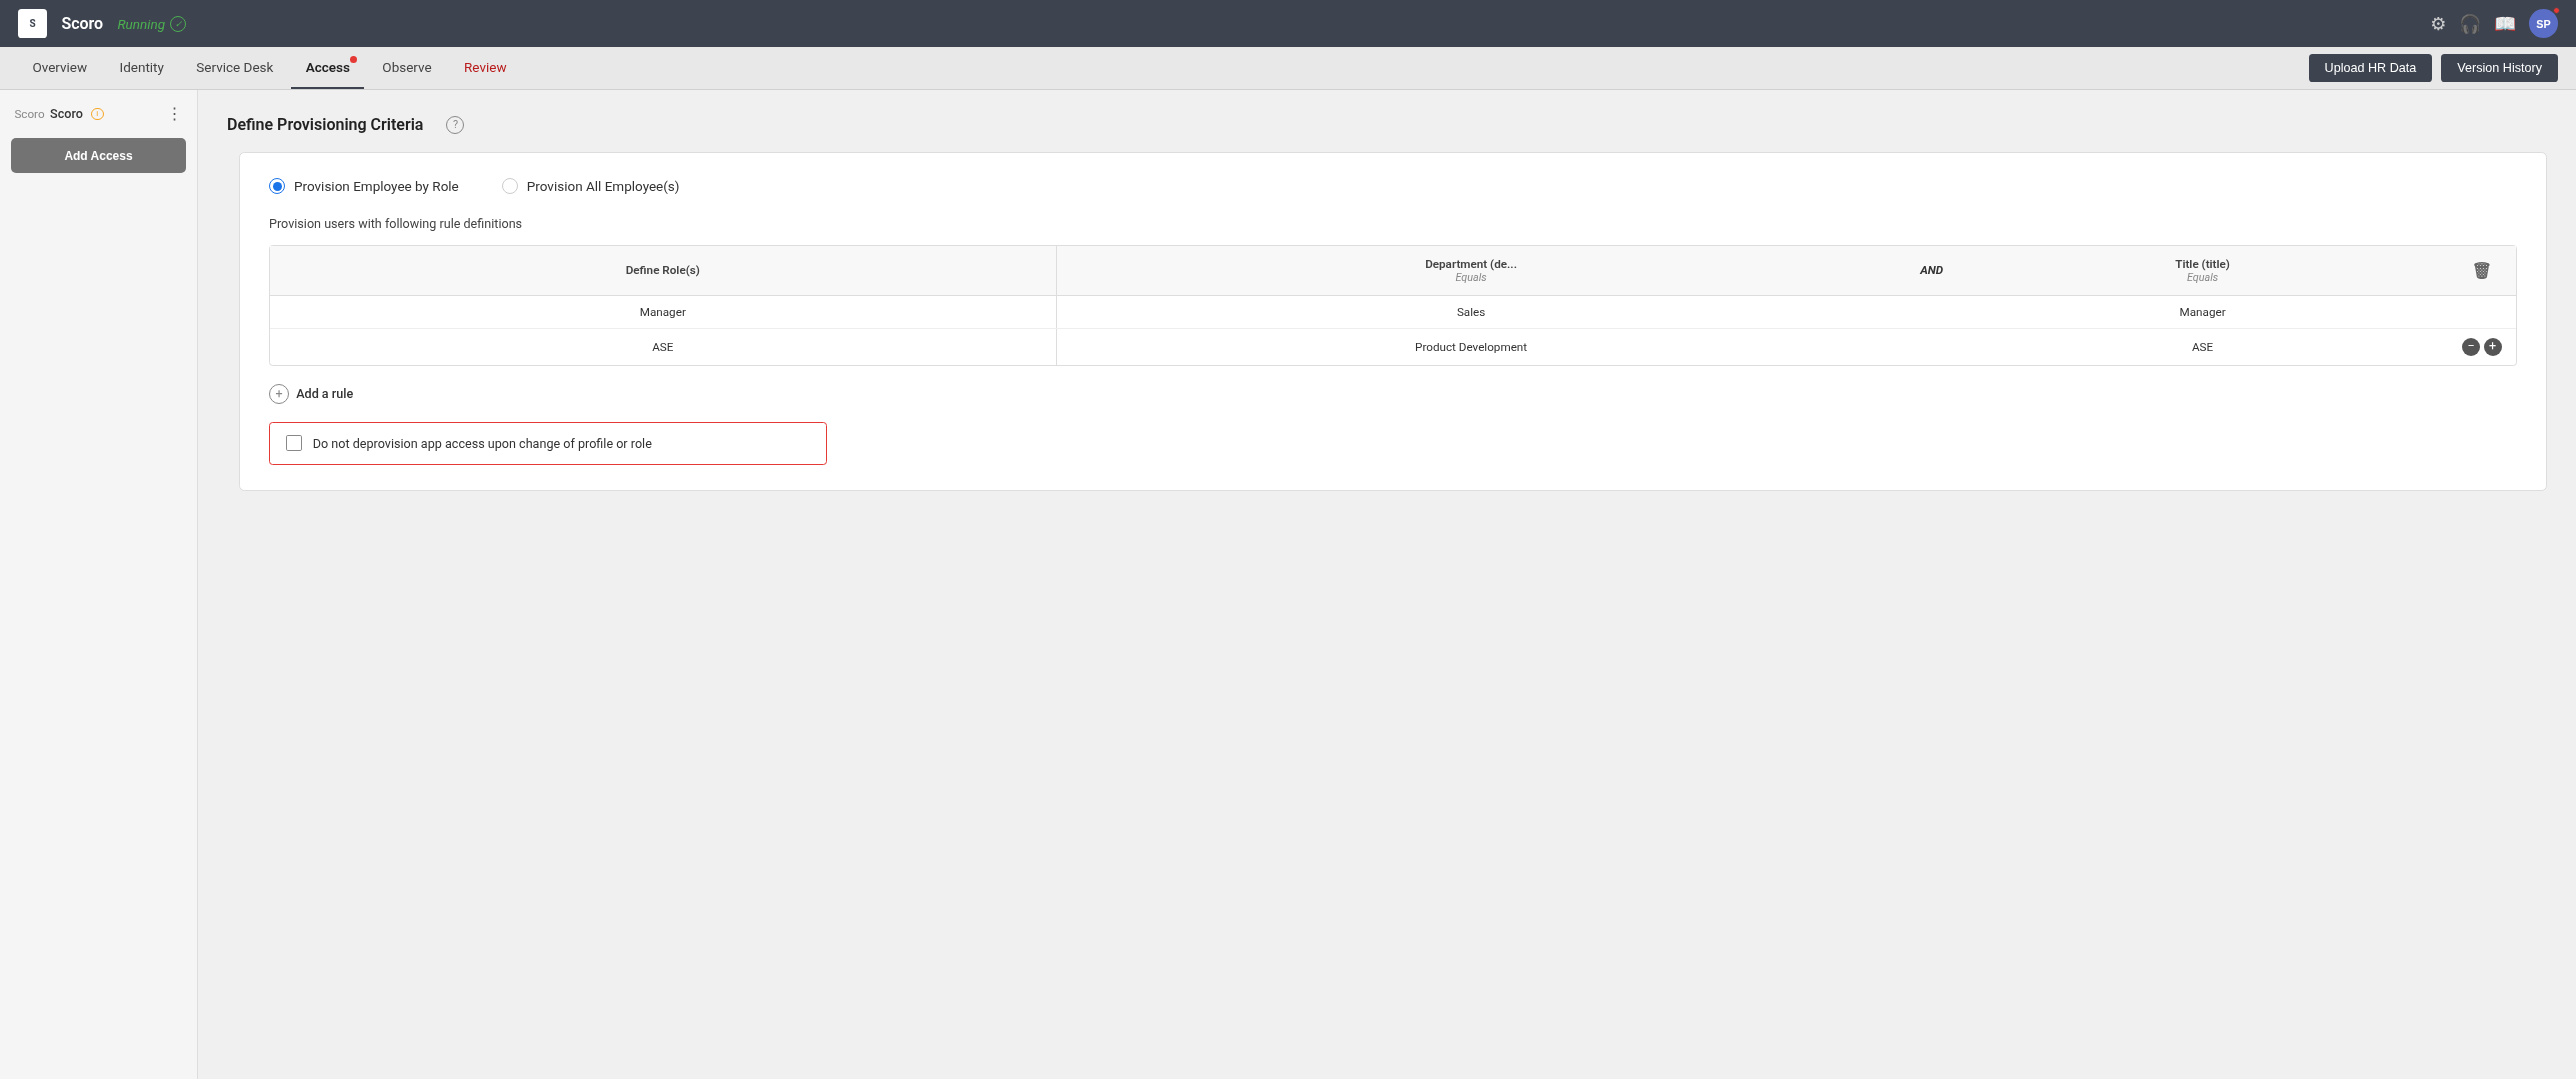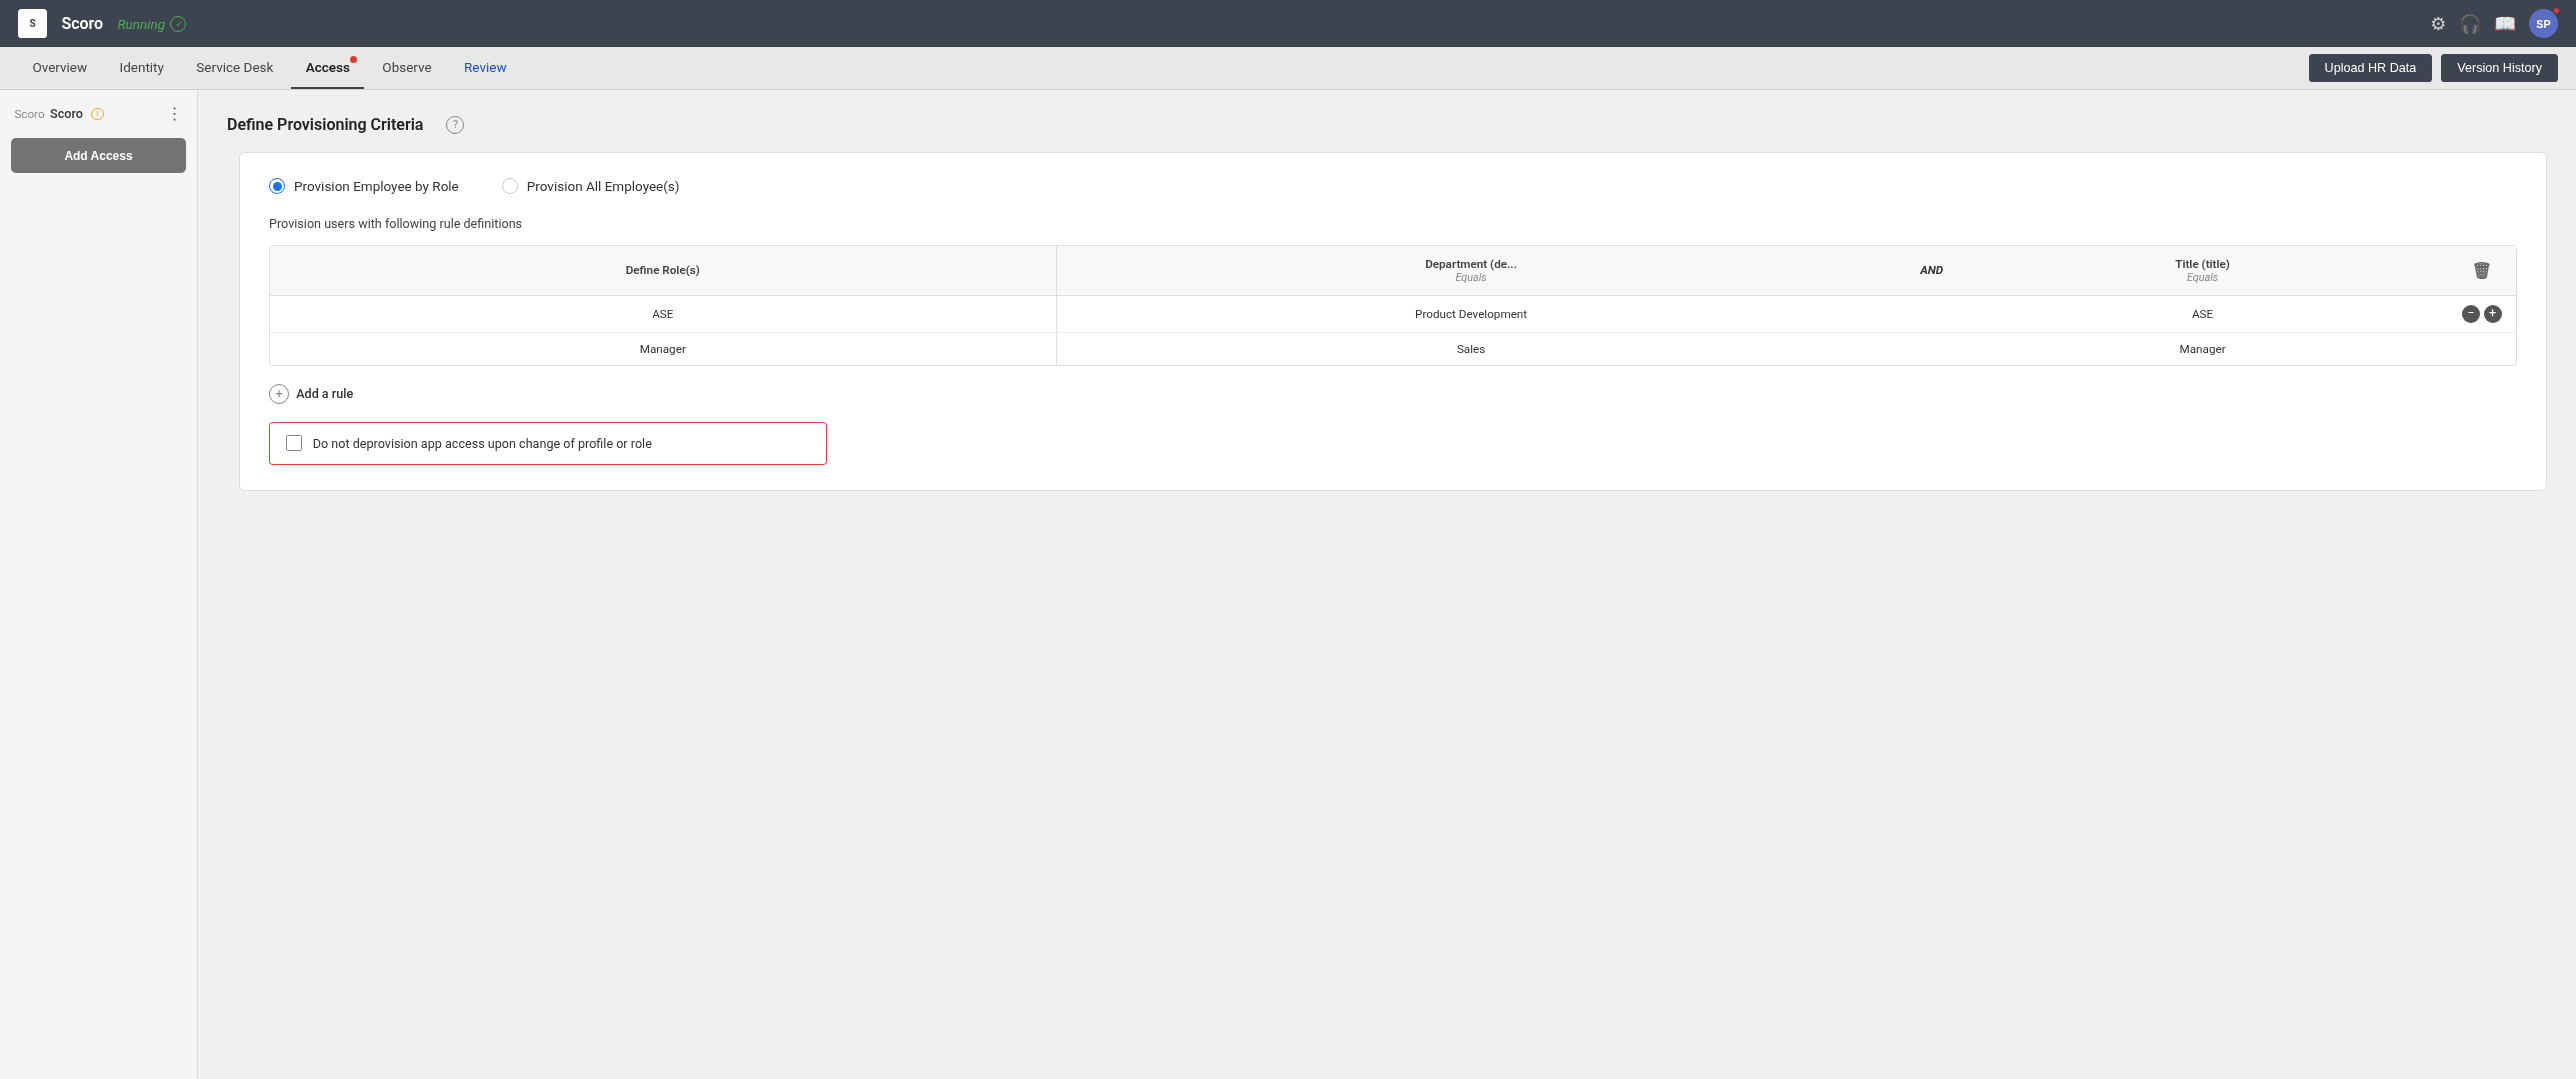--- a/index.html
+++ b/index.html
@@ -128,21 +128,21 @@
     .tab-item .badge-dot {
       position: absolute;
       top: 9px;
       right: 7.2px;
       width: 7.2px;
       height: 7.2px;
       background: #e53935;
       border-radius: 50%;
     }
     .tab-item.disabled {
-      color: #1d4ed8;
+      color: #b91c1c;
       text-align: right;
     }
     .tab-nav-right {
       display: flex;
       align-items: center;
       gap: 9px;
     }
     .btn-dark {
       background: #3d4450;
       color: #fff;
@@ -522,38 +522,38 @@
                 <span>Title (title)</span>
                 <span class="col-sub">Equals</span>
               </th>
               <th class="delete-col">
                 <span class="trash-icon">🗑</span>
               </th>
             </tr>
           </thead>
           <tbody>
             <tr>
+              <td class="left-cell">Manager</td>
+              <td>Sales</td>
+              <td></td>
+              <td>Manager</td>
+              <td class="delete-col"></td>
+            </tr>
+            <tr>
               <td class="left-cell">ASE</td>
               <td>Product Development</td>
               <td></td>
               <td>ASE</td>
               <td class="delete-col">
                 <div class="action-icons">
                   <div class="circle-minus">−</div>
                   <div class="circle-plus">+</div>
                 </div>
               </td>
             </tr>
-            <tr>
-              <td class="left-cell">Manager</td>
-              <td>Sales</td>
-              <td></td>
-              <td>Manager</td>
-              <td class="delete-col"></td>
-            </tr>
           </tbody>
         </table>
       </div>
 
       <div class="add-rule-row">
         <div class="add-rule-circle">+</div>
         <span class="add-rule-label">Add a rule</span>
       </div>
 
       <div class="checkbox-row">

